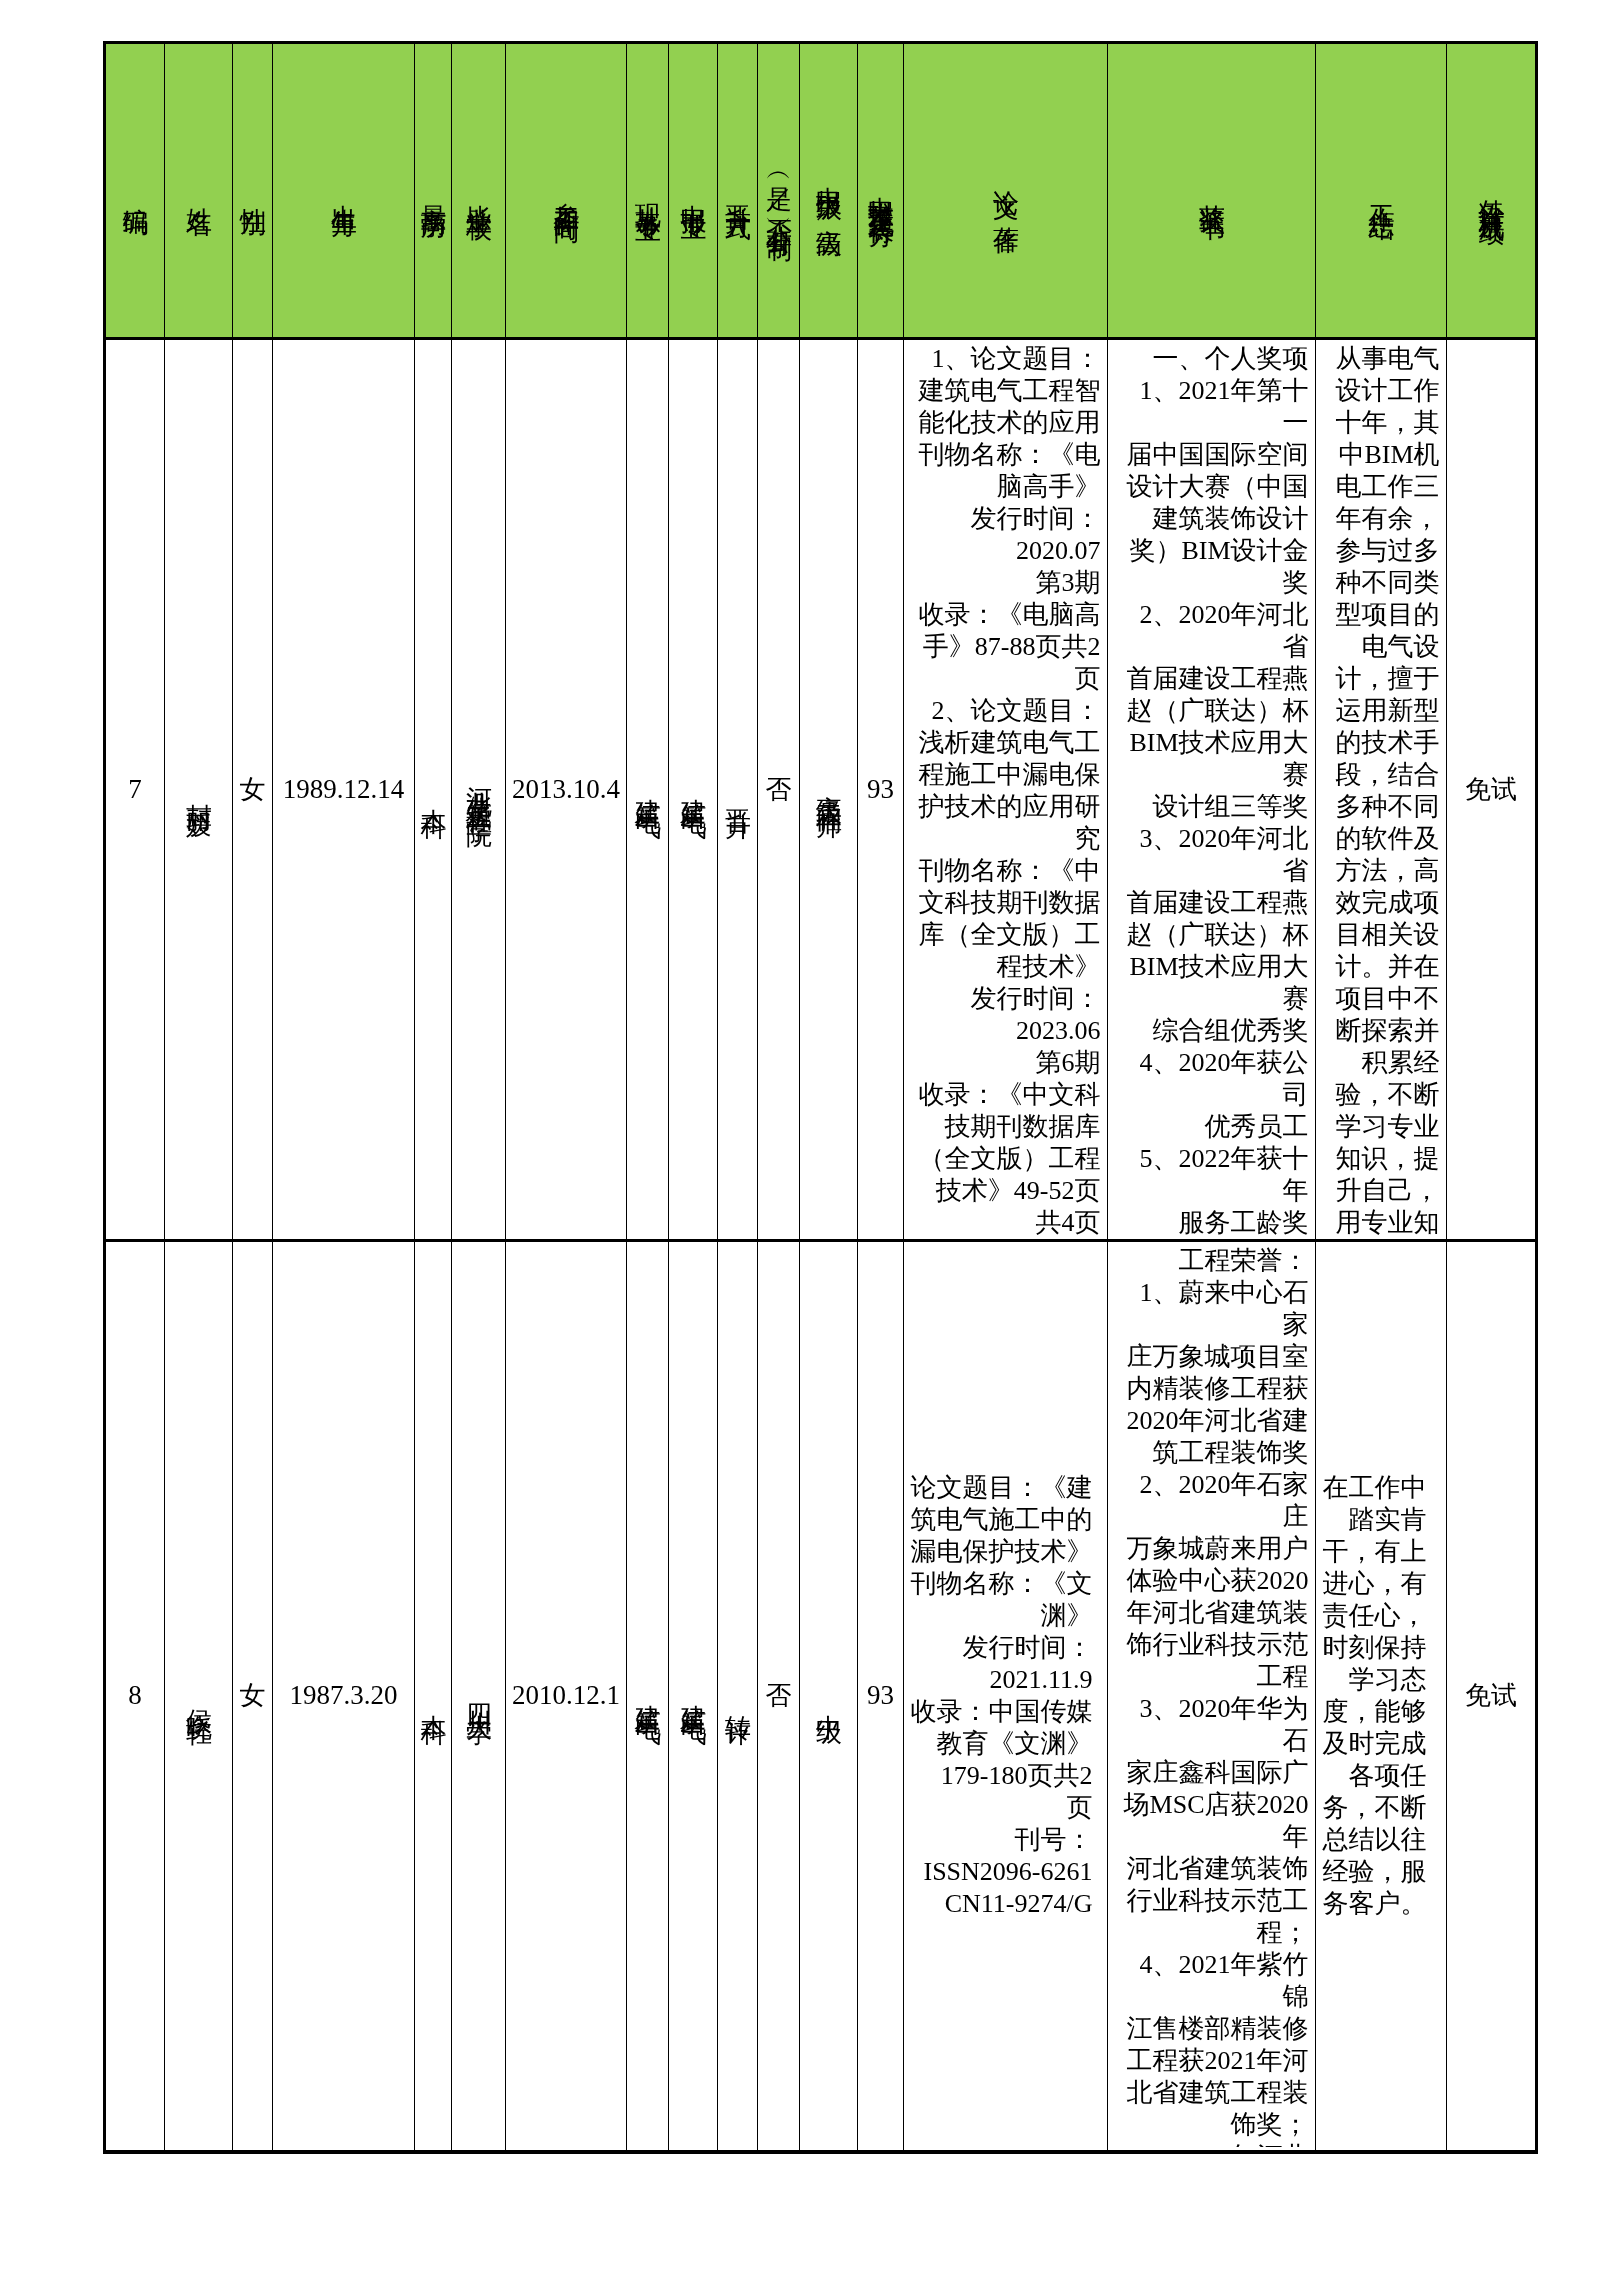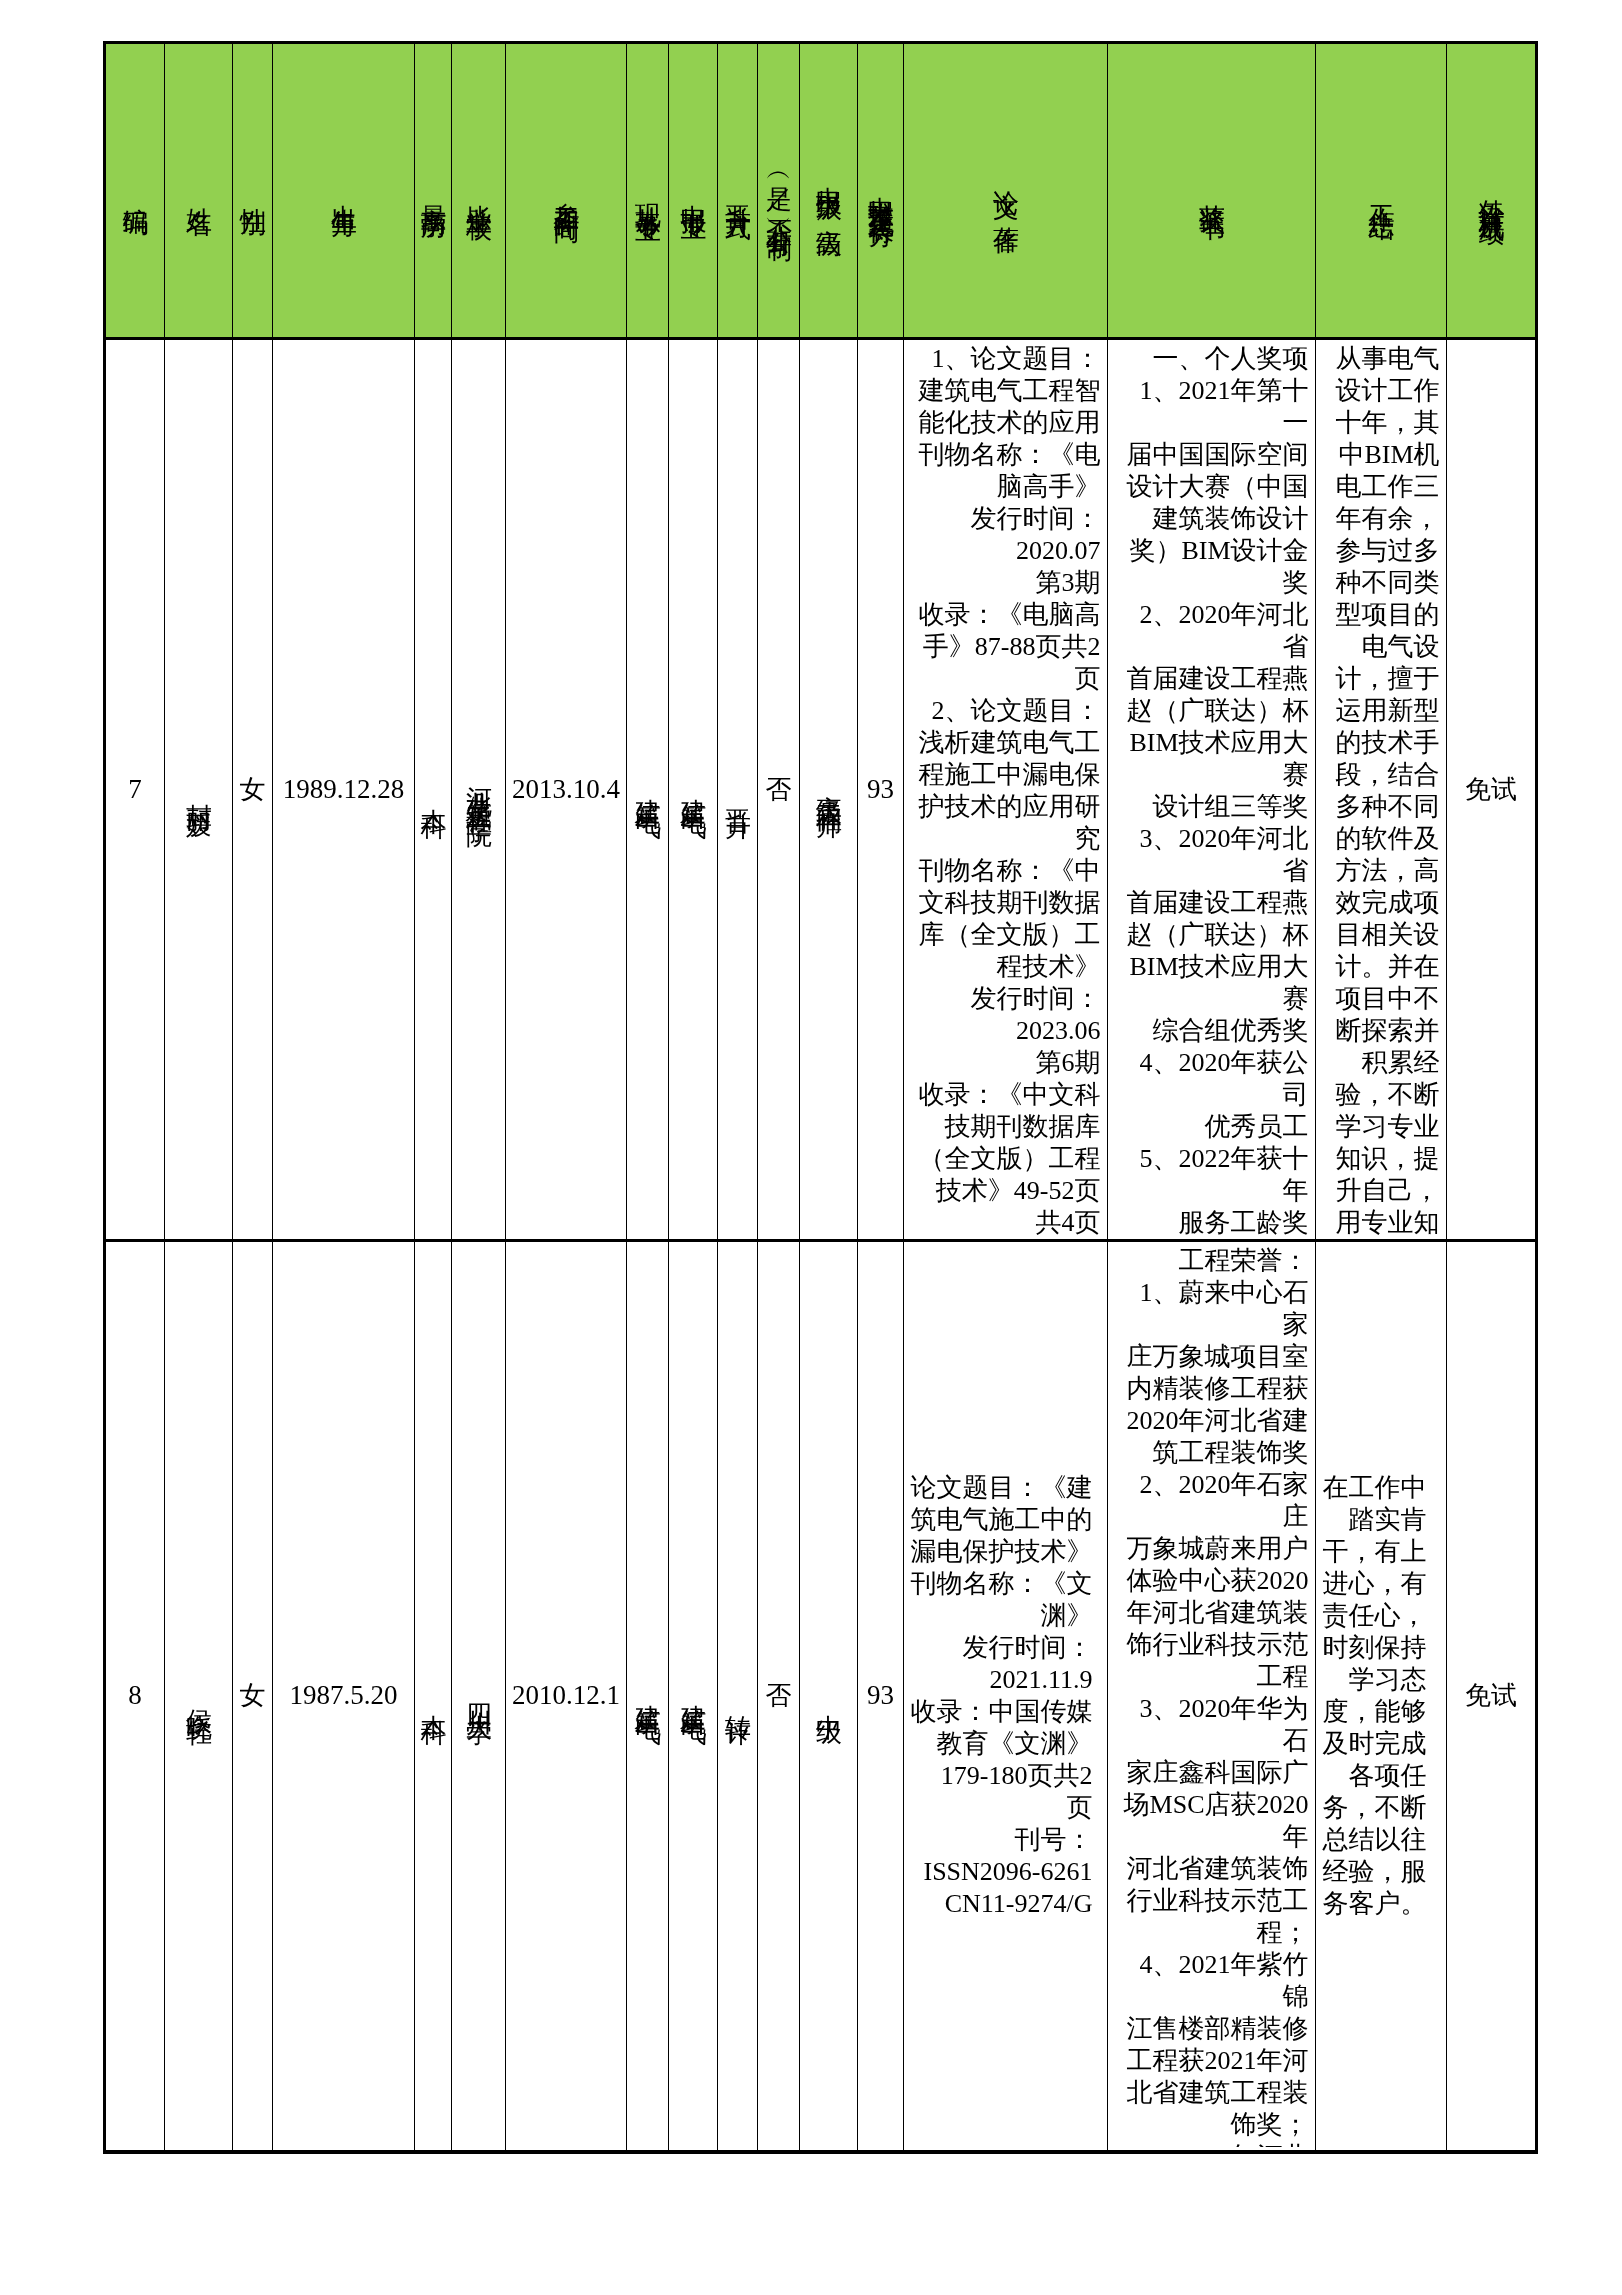--- a/index.html
+++ b/index.html
@@ -171,21 +171,21 @@
             <span class="vert">外语计算机成绩</span>
           </div>
         </th>
     </tr>
   </thead>
   <tbody>
     <tr class="row7">
       <td class="num">7</td>
       <td><span class="vert">封丽媛</span></td>
       <td>女</td>
-      <td class="num">1989.12.28</td>
+      <td class="num">1989.12.14</td>
       <td><span class="vert">本科</span></td>
       <td><span class="vert">河北建筑工程学院</span></td>
       <td class="num">2013.10.4</td>
       <td><span class="vert">建筑电气</span></td>
       <td><span class="vert">建筑电气</span></td>
       <td><span class="vert">晋升</span></td>
       <td>否</td>
       <td><span class="vert">高级工程师</span></td>
       <td class="num">93</td>
       <td class="top">
@@ -277,21 +277,21 @@
 知识，提
 升自己，
 用专业知</div>
         </td>
       <td>免试</td>
     </tr>
     <tr class="row8">
       <td class="num">8</td>
       <td><span class="vert">侯晓轻</span></td>
       <td>女</td>
-      <td class="num">1987.5.20</td>
+      <td class="num">1987.3.20</td>
       <td><span class="vert">本科</span></td>
       <td><span class="vert">四川大学</span></td>
       <td class="num">2010.12.1</td>
       <td><span class="vert">建筑电气</span></td>
       <td><span class="vert">建筑电气</span></td>
       <td><span class="vert">转评</span></td>
       <td>否</td>
       <td><span class="vert">中级</span></td>
       <td class="num">93</td>
       <td>

